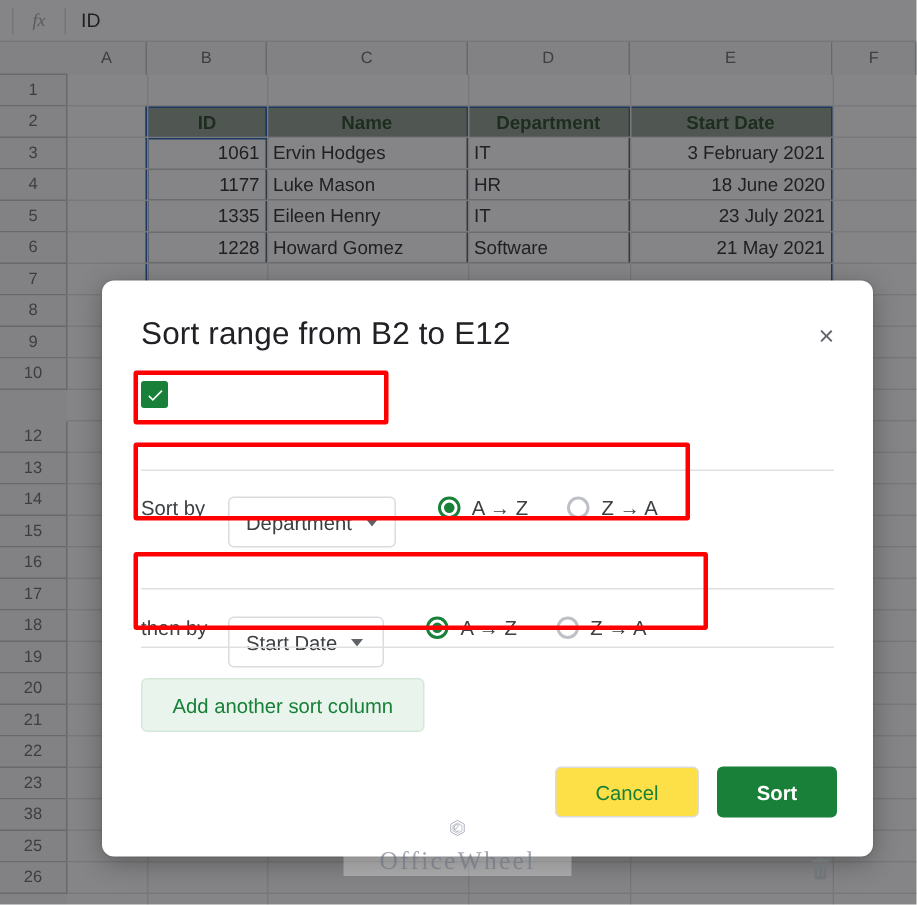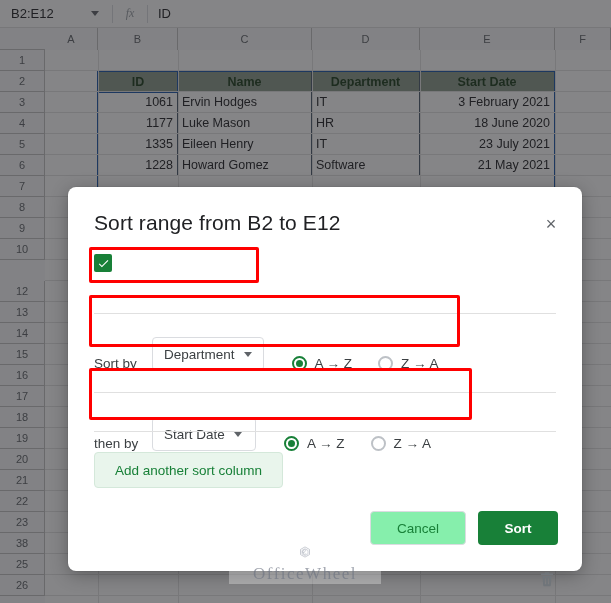--- a/index.html
+++ b/index.html
@@ -163,21 +163,21 @@
 
   .divider {
     position: absolute; left: 26px; width: 462px; height: 1px;
     background: #e0e0e0;
   }
 
   
   .sortrow {
     position: absolute; left: 26px;
     height: 40px;
-    display: flex; align-items: flex-end;
+    display: flex; align-items: flex-start;
   }
   .sortrow .lbl {
     font-size: 13.5px; color: #3c4043;
     width: 58px;
   }
   .dropdown {
     height: 34px; min-width: 104px;
     border: 1px solid #dadce0; border-radius: 4px;
     background: #fff;
     display: flex; align-items: center; gap: 9px;
@@ -220,21 +220,21 @@
     border-radius: 4px;
     font-size: 13.5px; color: #188038;
     display: flex; align-items: center; justify-content: center;
     cursor: pointer; z-index: 62;
   }
 
   #cancel-btn {
     position: absolute; left: 370px; top: 511px;
     width: 96px; height: 34px;
     border: 1px solid #dadce0; border-radius: 4px;
-    background: #86efac;
+    background: #fde047;
     font-size: 13.5px; color: #188038;
     display: flex; align-items: center; justify-content: center;
     cursor: pointer; z-index: 62;
   }
   #sort-btn {
     position: absolute; left: 478px; top: 511px;
     width: 80px; height: 34px;
     border-radius: 4px;
     background: #188038;
     font-size: 13.5px; color: #ffffff; font-weight: bold;
@@ -262,24 +262,20 @@
     background: rgba(255,255,255,0.30);
     z-index: 79;
   }
 </style>
 </head>
 <body>
 
 <div id="sheet-root">
 
   <div id="formula-bar">
-    <div id="namebox">
-      <span>B2:E12</span>
-      <span class="caret"></span>
-    </div>
     <div class="vdiv"></div>
     <div id="fx-icon">fx</div>
     <div class="vdiv"></div>
     <div id="formula-content">ID</div>
   </div>
 
   <div id="grid">
     <div id="corner"></div>
     <div id="colhead">
         <div class="colcell" style="left: 45px; width: 53px;">A</div>

